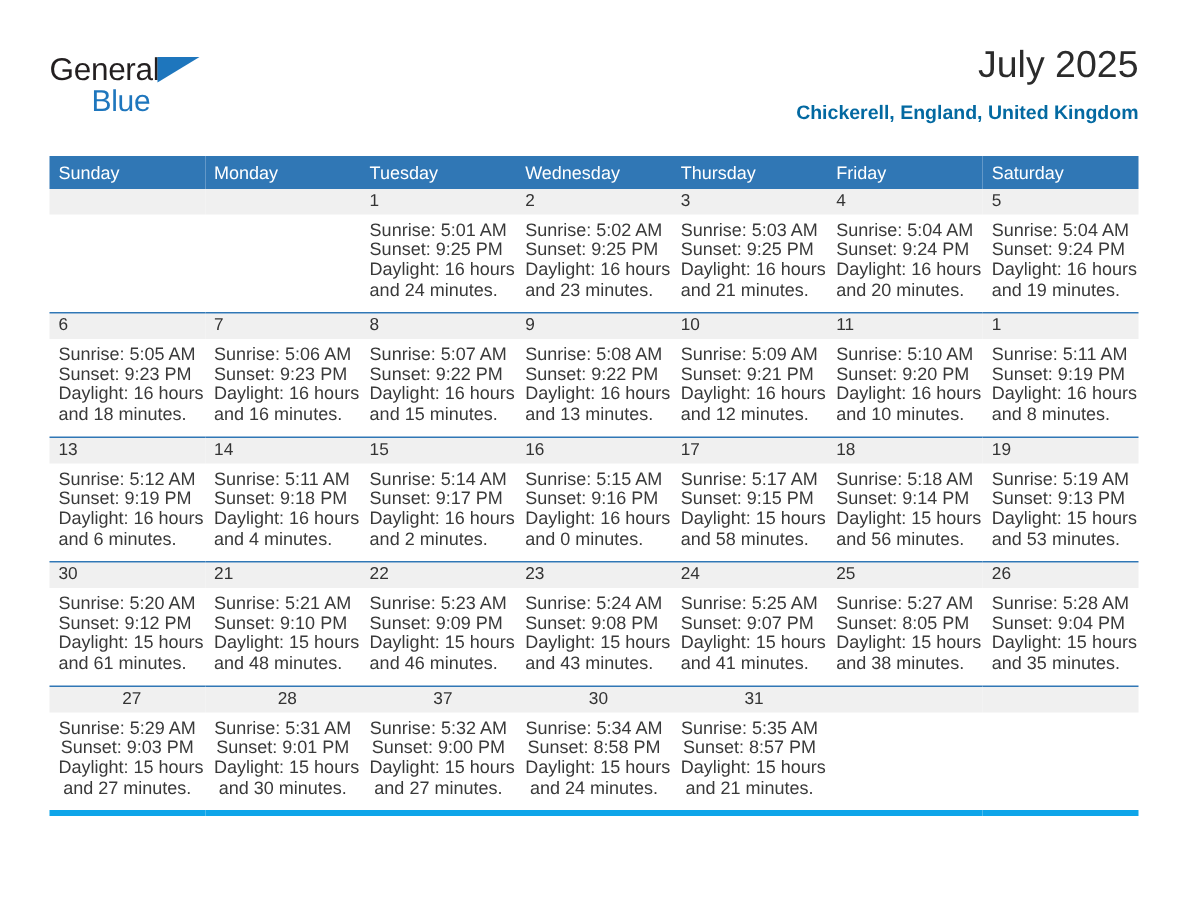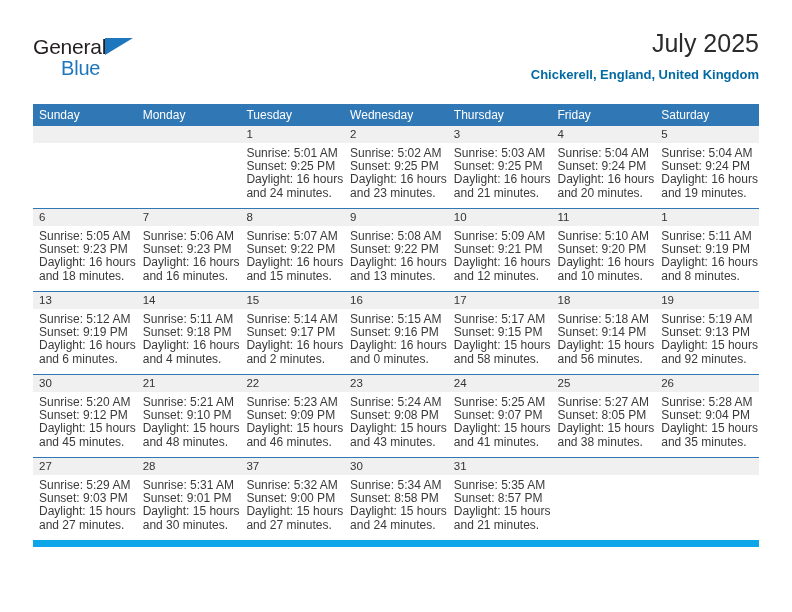--- a/index.html
+++ b/index.html
@@ -108,21 +108,22 @@
     padding: 0;
     border: none;
     border-top: 1px solid #3077b5;
     height: 82px;
     width: 103.71px;
   }
   .calendar tr.week-row:first-child td {
     border-top: none;
   }
   .calendar tbody tr:last-child td {
-    border-bottom: 7px solid #0ea5e9;
+    border-bottom: 4px solid #0ea5e9;
+    text-align: center;
   }
   .daynum-band {
     background: #f0f0f0;
     height: 17px;
     line-height: 17px;
     font-size: 11.5px;
     color: #333333;
     padding-left: 6px;
     box-sizing: border-box;
   }
@@ -347,32 +348,32 @@
               <div>Daylight: 15 hours</div>
               <div>and 56 minutes.</div>
             </div>
           </td>
           <td>
             <div class="daynum-band">19</div>
             <div class="cell-body">
               <div>Sunrise: 5:19 AM</div>
               <div>Sunset: 9:13 PM</div>
               <div>Daylight: 15 hours</div>
-              <div>and 92 minutes.</div>
+              <div>and 53 minutes.</div>
             </div>
           </td>
         </tr>
         <tr class="week-row">
           <td>
             <div class="daynum-band">30</div>
             <div class="cell-body">
               <div>Sunrise: 5:20 AM</div>
               <div>Sunset: 9:12 PM</div>
               <div>Daylight: 15 hours</div>
-              <div>and 45 minutes.</div>
+              <div>and 61 minutes.</div>
             </div>
           </td>
           <td>
             <div class="daynum-band">21</div>
             <div class="cell-body">
               <div>Sunrise: 5:21 AM</div>
               <div>Sunset: 9:10 PM</div>
               <div>Daylight: 15 hours</div>
               <div>and 48 minutes.</div>
             </div>

